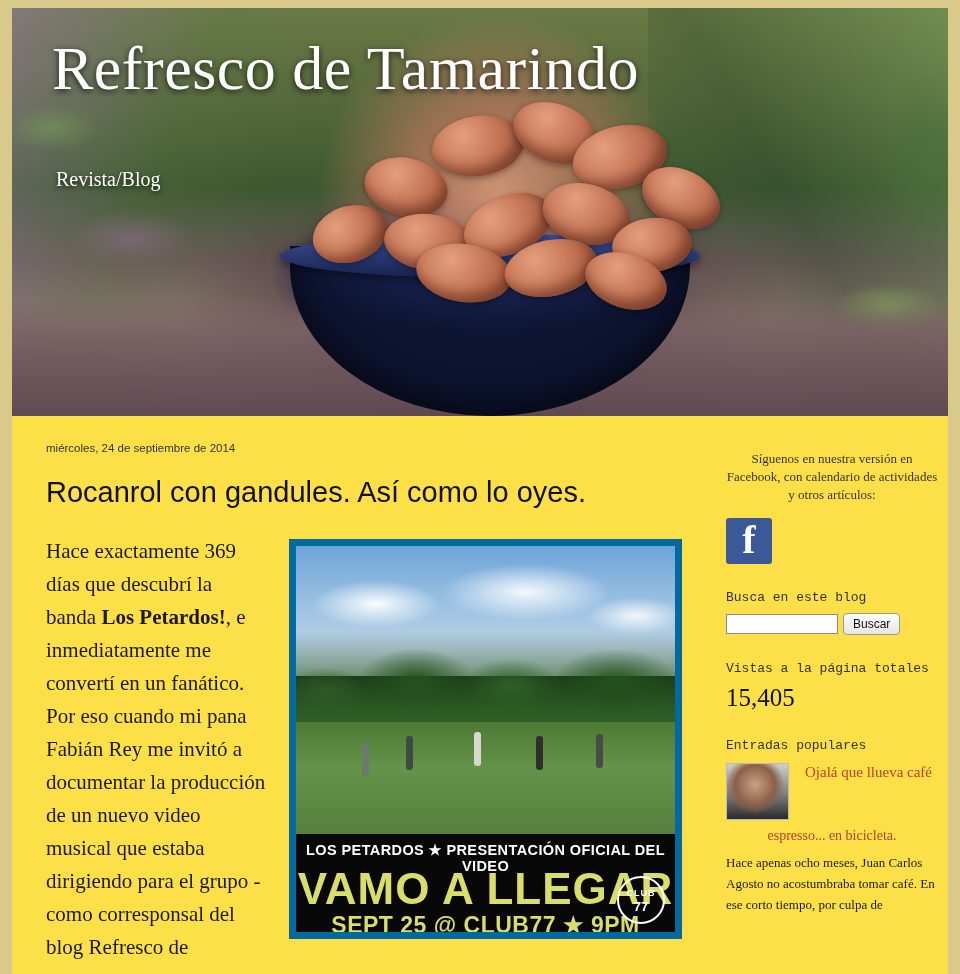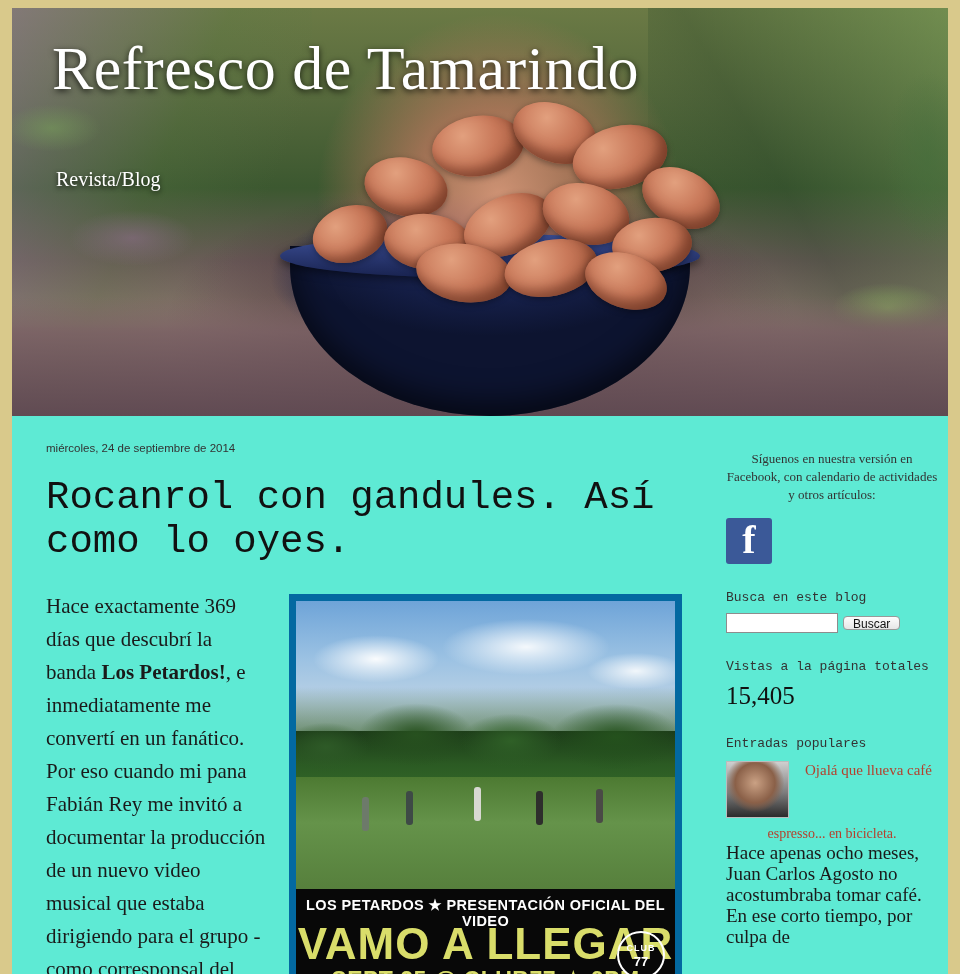--- a/index.html
+++ b/index.html
@@ -10,21 +10,21 @@
     overflow: hidden;
     background: #ffffff;
     font-family: "Liberation Serif", serif;
   }
 
   
   #page {
     position: relative;
     width: 960px;
     height: 974px;
-    background: #5eead4;
+    background: #fde047;
     border-left: 12px solid #d9c98b;
     border-right: 12px solid #d9c98b;
     border-top: 8px solid #d9c98b;
     overflow: hidden;
   }
 
   
   #hero {
     position: relative;
     width: 936px;
@@ -120,22 +120,22 @@
     font-family: "Liberation Serif", serif;
   }
 
   .post-date {
     font-family: "Liberation Sans", sans-serif;
     font-size: 11.5px;
     color: #333333;
     margin-bottom: 22px;
   }
   .post-title {
-    font-family: Liberation Mono, monospace;
-    font-size: 39px;
+    font-family: Liberation Sans, sans-serif;
+    font-size: 29px;
     color: #111111;
     margin: 0 0 26px 0;
     font-weight: normal;
   }
   .post-body {
     position: relative;
   }
   .post-figure {
     float: right;
     width: 393px;
@@ -269,21 +269,21 @@
   .search-row { display: flex; align-items: center; gap: 5px; margin-bottom: 26px; }
   .search-input {
     width: 112px; height: 20px;
     border: 1px solid #8d8d8d;
     background: #ffffff;
     font-family: "Liberation Sans", sans-serif;
     font-size: 12px;
     padding: 1px 3px;
   }
   .search-btn {
-    height: 14px;
+    height: 22px;
     padding: 0 9px;
     font-family: "Liberation Sans", sans-serif;
     font-size: 12px;
     border: 1px solid #999999;
     border-radius: 4px;
     background: linear-gradient(180deg, #fdfdfd 0%, #e6e6e6 100%);
     color: #111111;
     cursor: pointer;
   }
   .views-count {
@@ -311,24 +311,24 @@
   .popular-sub {
     font-family: "Liberation Serif", serif;
     font-size: 14px;
     color: #b4412e;
     margin-top: 8px;
     cursor: pointer;
     text-align: center;
   }
   .popular-body {
     font-family: "Liberation Serif", serif;
-    font-size: 19px;
+    font-size: 13px;
     line-height: 21px;
     color: #1a1a1a;
-    margin-top: 0;
+    margin-top: 8px;
   }
 </style>
 </head>
 <body>
 
 <div id="page">
 
   <div id="hero">
     <div class="photo"></div>
     <div class="leaves-left"></div>

